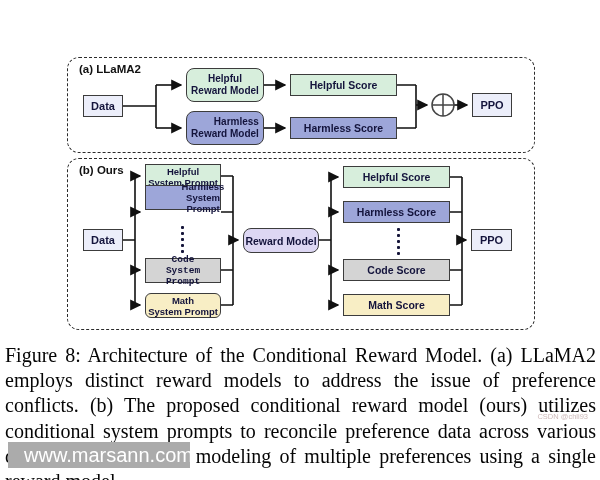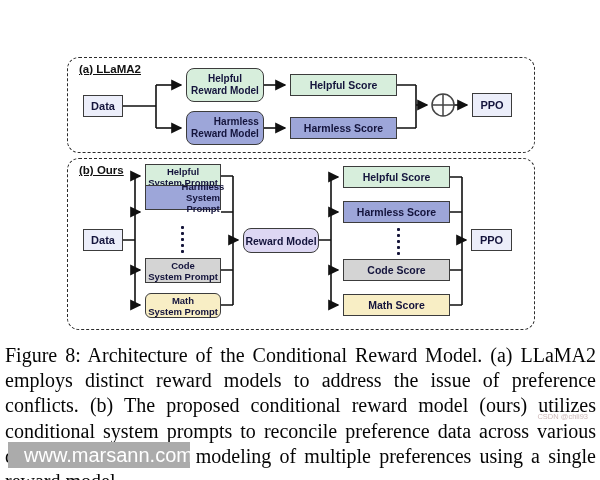--- a/index.html
+++ b/index.html
@@ -2,21 +2,21 @@
 <html><head>
 <meta charset="utf-8">
 <style>
   html,body{margin:0;padding:0;background:#ffffff;}
   .stage{position:relative;width:600px;height:480px;background:#ffffff;overflow:hidden;
          font-family:"Liberation Sans","DejaVu Sans",sans-serif;}
   .connectors{position:absolute;left:0;top:0;width:600px;height:480px;z-index:1;}
   .panel{position:absolute;border:1.5px dashed #2b2b2b;border-radius:12px;background:transparent;z-index:0;}
   .panel-a{left:67px;top:57px;width:466px;height:94px;}
   .panel-b{left:67px;top:158px;width:466px;height:170px;}
-  .panel-label{position:absolute;z-index:2;font-size:11.5px;font-weight:600;color:#111;text-decoration:underline;}
+  .panel-label{position:absolute;z-index:2;font-size:11.5px;font-weight:600;color:#111;}
   .label-a{left:79px;top:63px;}
   .label-b{left:79px;top:164px;}
   .box{position:absolute;z-index:2;display:flex;align-items:center;justify-content:center;
        text-align:center;border:1.4px solid #3c3c3c;color:#14143c;font-weight:600;
        white-space:pre-line;box-sizing:border-box;}
   .rounded{border-radius:8px;}
   
   .a-data{left:83px;top:95px;width:40px;height:22px;font-size:11px;}
   .a-helpful-rm{left:186px;top:68px;width:78px;height:34px;font-size:10px;line-height:12px;}
   .a-harmless-rm{left:186px;top:111px;width:78px;height:34px;font-size:10px;line-height:12px;text-align:right;}
@@ -115,21 +115,21 @@
 Reward Model</div>
   <div class="box a-helpful-score" style="background-color: rgb(215, 238, 220);">Helpful Score</div>
   <div class="box a-harmless-score" style="background-color: rgb(157, 166, 217);">Harmless Score</div>
   <div class="box a-ppo" style="background-color: rgb(236, 238, 250);">PPO</div>
 
   <div class="box b-data" style="background-color: rgb(236, 238, 250);">Data</div>
   <div class="box b-prompt b-prompt-0" style="background-color: rgb(215, 238, 220);">Helpful
 System Prompt</div>
   <div class="box b-prompt b-prompt-1" style="background-color: rgb(157, 166, 217);">Harmless System
 Prompt</div>
-  <div class="box b-prompt b-prompt-2" style="background-color: rgb(212, 212, 212);">Code
+  <div class="box b-prompt b-prompt-2" style="background-color: rgb(212, 212, 212); font-family: Liberation Mono, monospace;">Code
 System Prompt</div>
   <div class="box b-prompt b-prompt-3" style="background-color: rgb(248, 238, 197);">Math
 System Prompt</div>
   <div class="box rounded b-reward-model" style="background-color: rgb(221, 215, 243);">Reward Model</div>
   <div class="box b-score b-score-0" style="background-color: rgb(215, 238, 220);">Helpful Score</div>
   <div class="box b-score b-score-1" style="background-color: rgb(157, 166, 217);">Harmless Score</div>
   <div class="box b-score b-score-2" style="background-color: rgb(212, 212, 212);">Code Score</div>
   <div class="box b-score b-score-3" style="background-color: rgb(248, 238, 197);">Math Score</div>
   <div class="box b-ppo" style="background-color: rgb(236, 238, 250);">PPO</div>
 

